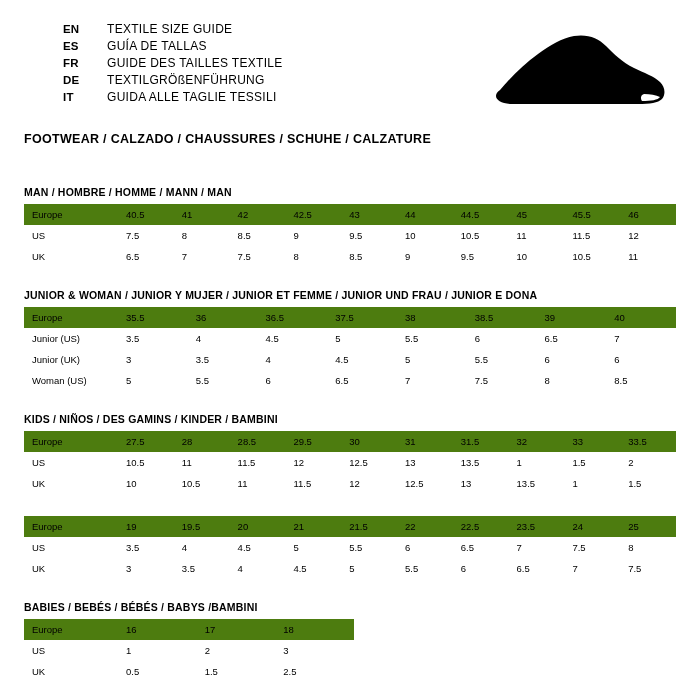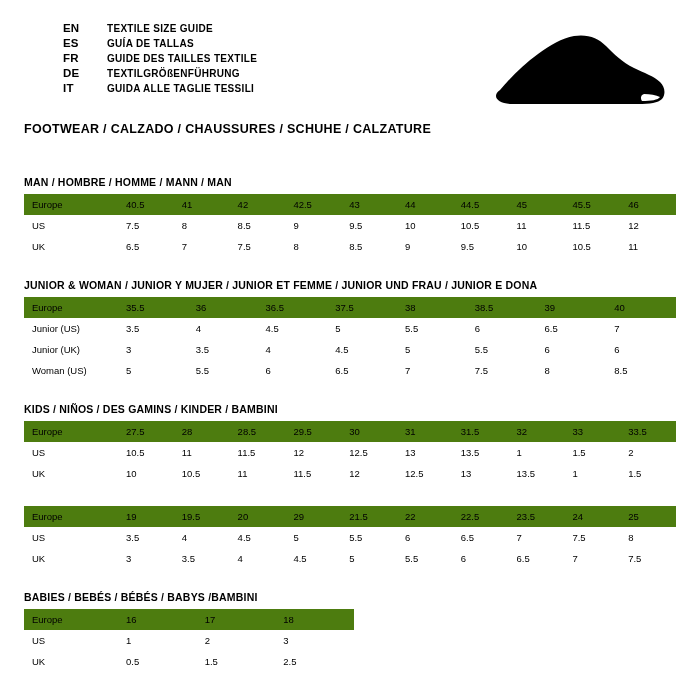--- a/index.html
+++ b/index.html
@@ -39,22 +39,22 @@
     font-size: 11.5px;
     letter-spacing: 0.2px;
   }
   .lang-code {
     width: 44px;
     font-weight: bold;
     font-size: 11.5px;
     padding-left: 39px;
   }
   .lang-title {
-    font-weight: bold;
-    font-size: 10px;
+    font-weight: normal;
+    font-size: 12px;
     letter-spacing: 0.3px;
   }
 
   .shoe-wrap {
     position: absolute;
     right: 8px;
     top: 6px;
     width: 230px;
     height: 90px;
   }
@@ -299,21 +299,21 @@
   </div>
 
   <div class="section">
     <table class="size">
       <tbody>
         <tr class="shaded">
           <td class="label">Europe</td>
           <td>19</td>
           <td>19.5</td>
           <td>20</td>
-          <td>29</td>
+          <td>21</td>
           <td>21.5</td>
           <td>22</td>
           <td>22.5</td>
           <td>23.5</td>
           <td>24</td>
           <td>25</td>
         </tr>
         <tr class="plain">
           <td class="label">US</td>
           <td>3.5</td>

